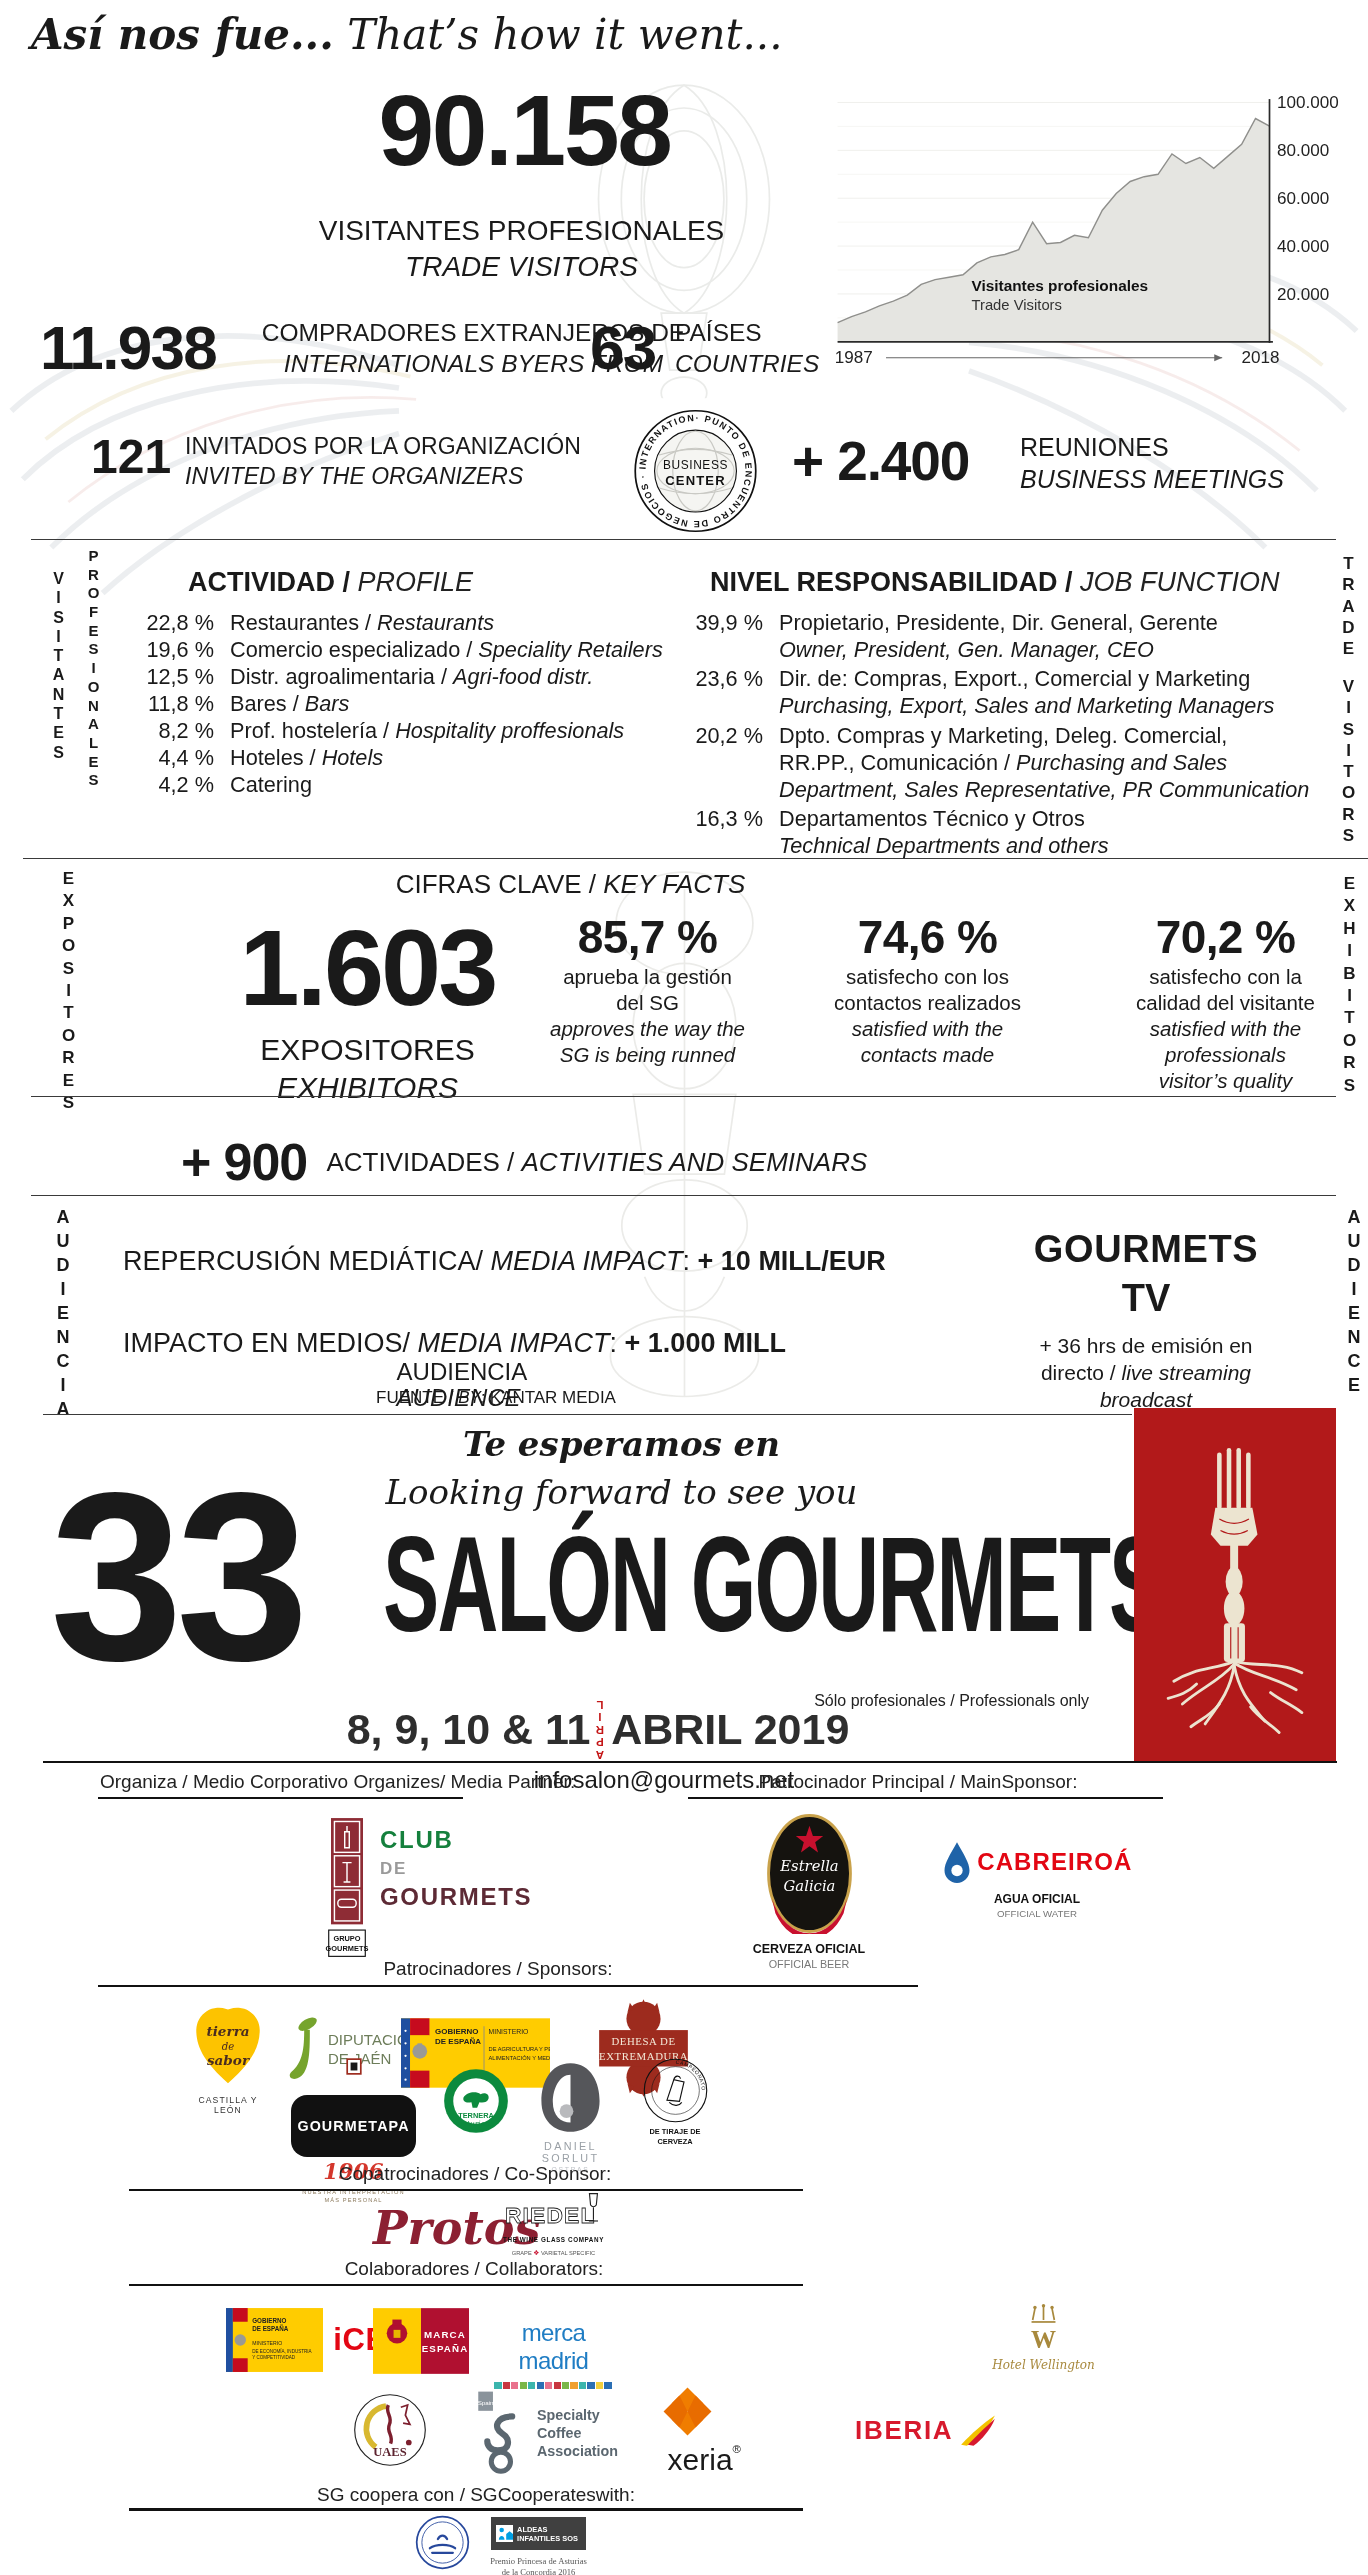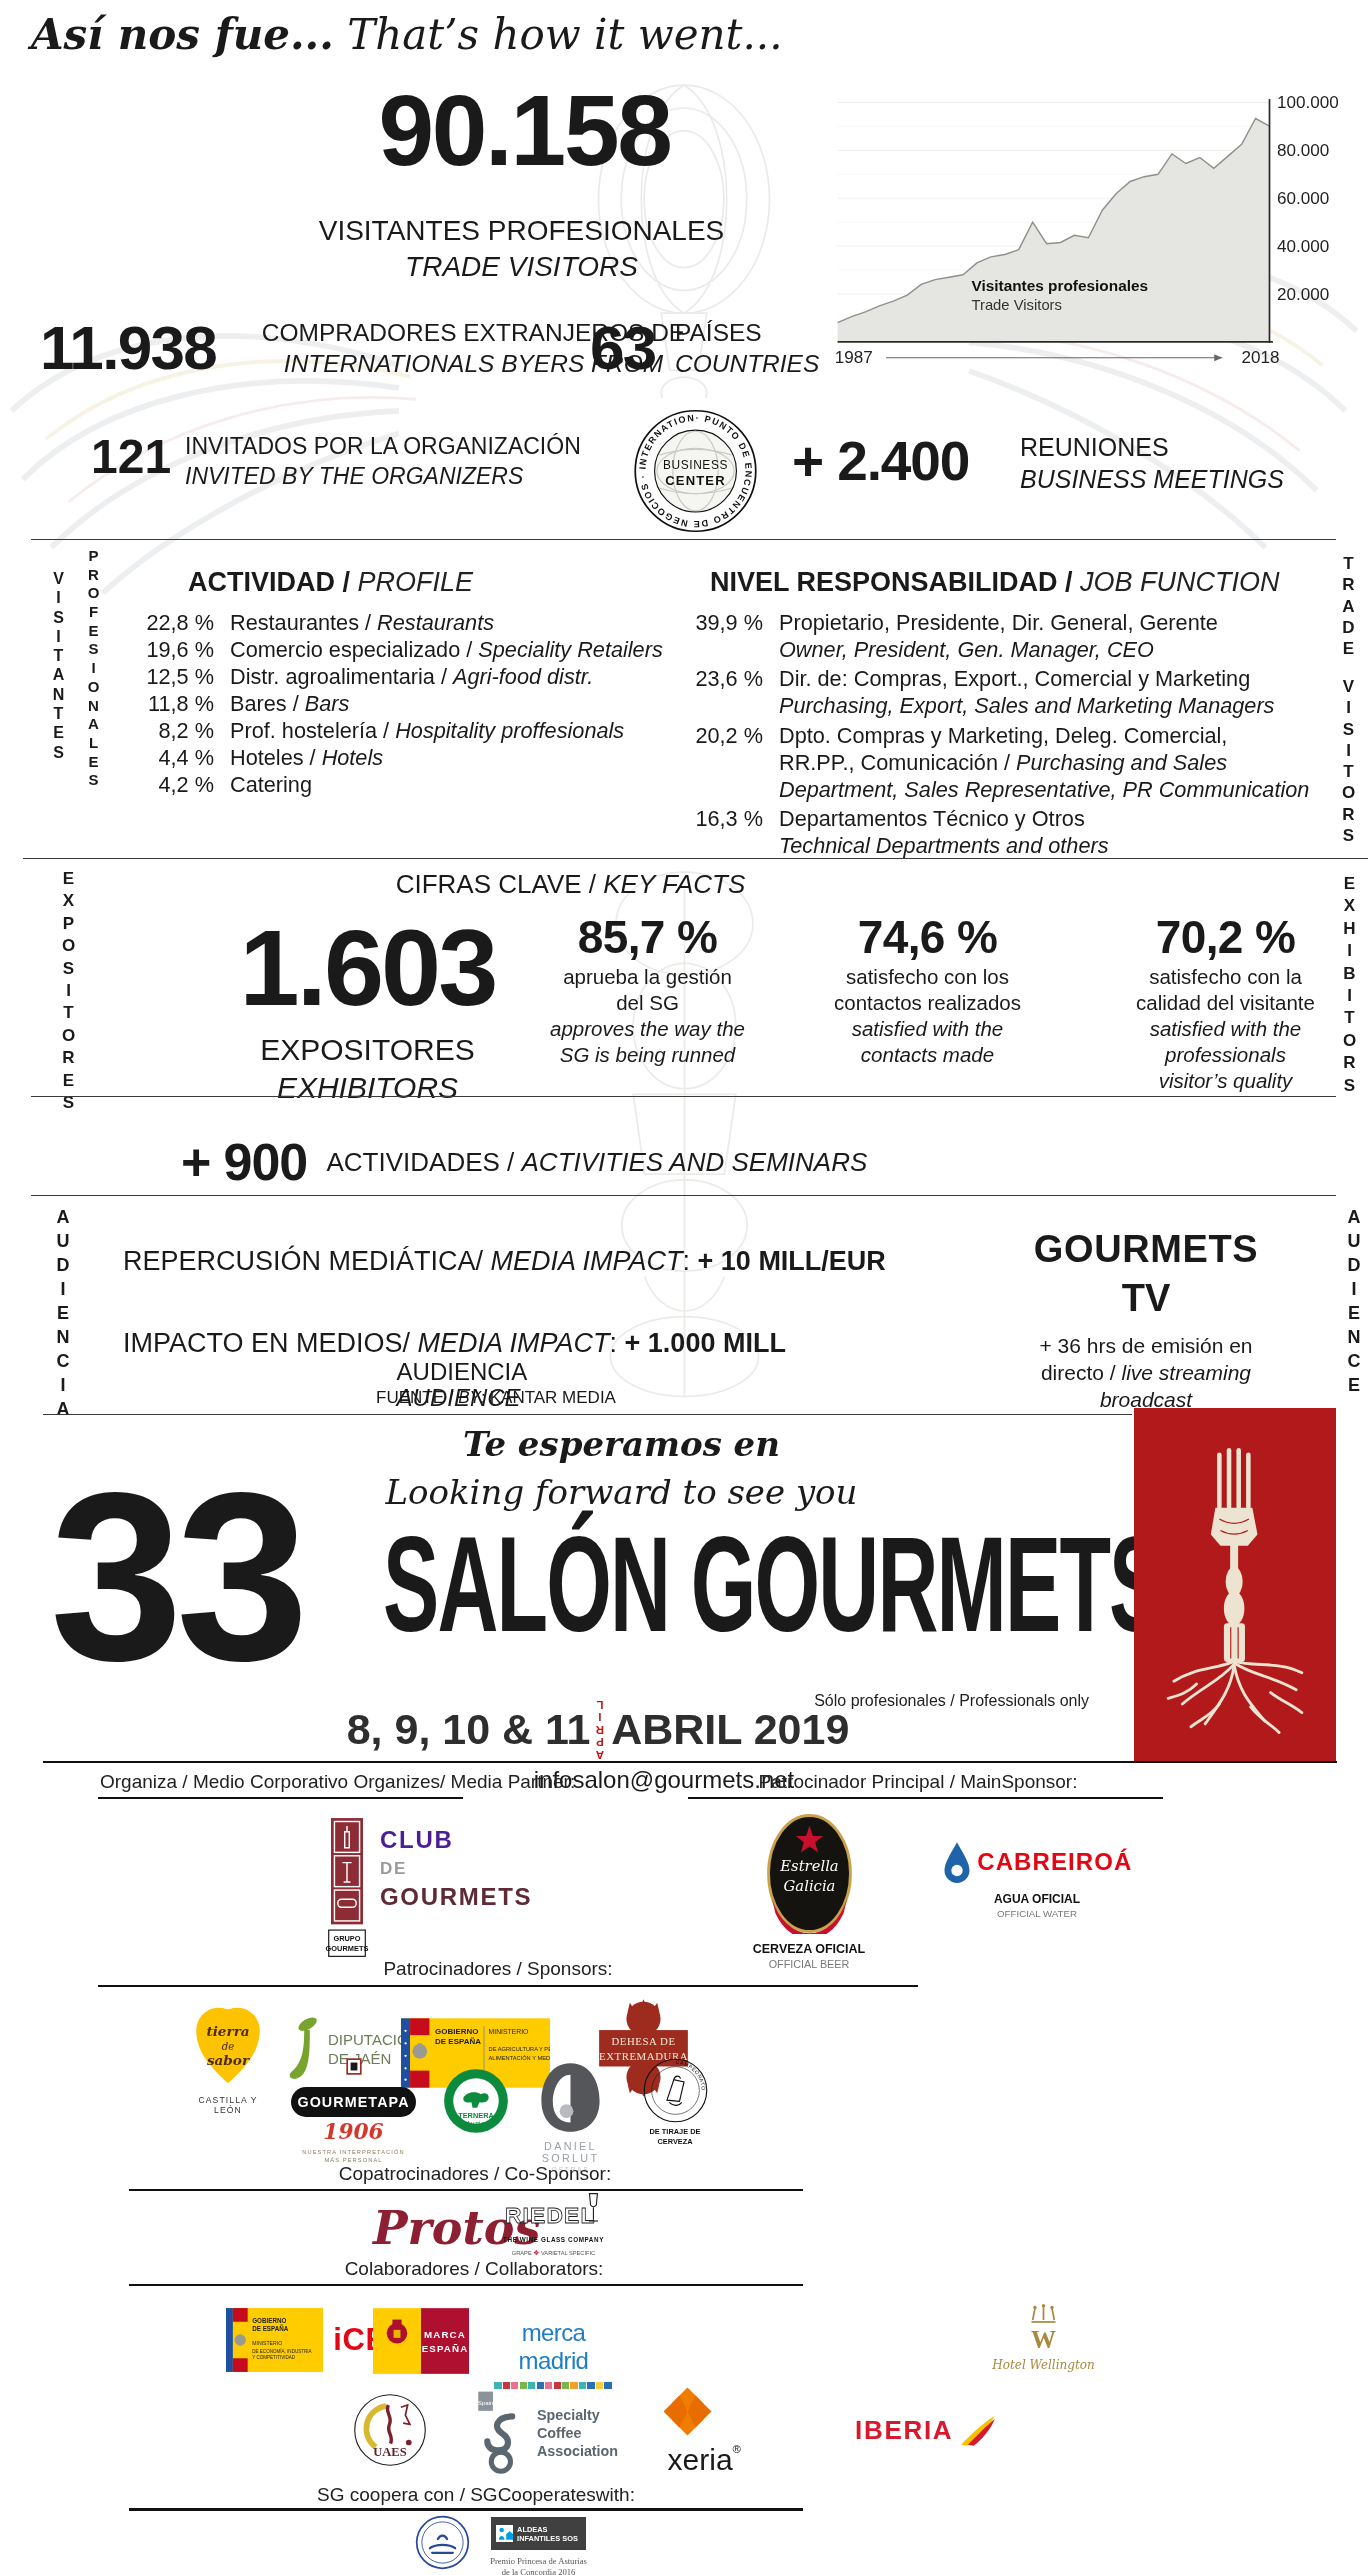--- a/index.html
+++ b/index.html
@@ -368,21 +368,21 @@
         <rect x="20" y="126" width="44" height="54"></rect>
         <path d="M42,14 L42,24 M38,24 L46,24 L46,52 L38,52 Z"></path>
         <path d="M34,78 L50,78 M42,78 L42,112 M36,112 L48,112"></path>
         <rect x="26" y="142" width="32" height="14" rx="6"></rect>
       </g>
       <rect x="10" y="196" width="64" height="46" fill="#fff" stroke="#111" stroke-width="2"></rect>
       <text x="42" y="215" text-anchor="middle" font-size="13" font-weight="bold" fill="#111">GRUPO</text>
       <text x="42" y="233" text-anchor="middle" font-size="13" font-weight="bold" fill="#111">GOURMETS</text>
     </svg>
     <div class="abs" style="left:57px;top:10.3px;line-height:1;">
-      <div class="b" style="font-size:24px;letter-spacing:1.7px;color:#4c1d95;">CLUB</div>
+      <div class="b" style="font-size:24px;letter-spacing:1.7px;color:#15803d;">CLUB</div>
       <div class="b" style="font-size:17px;letter-spacing:1.7px;color:#9a9a9a;margin-top:8px;">DE</div>
       <div class="b" style="font-size:24px;letter-spacing:1.7px;color:#5d2a35;margin-top:8px;">GOURMETS</div>
     </div>
   </div>
 
   <div class="abs ctr" style="left:752px;top:1813px;width:114px;">
     <svg width="91" height="121" viewBox="0 0 160 212" style="display:block;margin:0 auto;">
       <ellipse cx="80" cy="106" rx="72" ry="102" fill="#15130f" stroke="#c9a24b" stroke-width="5"></ellipse>
       <path d="M14,150 A72,102 0 0 0 146,150 L140,176 A72,102 0 0 1 20,176 Z" fill="#c8102e"></path>
       <polygon points="80,22 86,40 104,40 90,51 95,69 80,58 65,69 70,51 56,40 74,40" fill="#c8102e"></polygon>
@@ -474,21 +474,21 @@
       <text x="80" y="82" text-anchor="middle" font-size="19" fill="#f4e9d8" font-family="Liberation Serif, serif" letter-spacing="1">DEHESA DE</text>
       <text x="80" y="108" text-anchor="middle" font-size="19" fill="#f4e9d8" font-family="Liberation Serif, serif" letter-spacing="1">EXTREMADURA</text>
     </svg>
   </div>
 
   <div class="abs ctr" style="left:291px;top:2058px;width:125px;">
     <svg width="16" height="17" viewBox="0 0 28 30">
       <rect x="2" y="2" width="24" height="26" fill="#fff" stroke="#9d2b1e" stroke-width="3"></rect>
       <rect x="8" y="8" width="12" height="14" fill="#1a1a1a"></rect>
     </svg>
-    <div style="background:#111;border-radius:16px;padding:7px 0;margin-top:10px;">
+    <div style="background:#111;border-radius:16px;padding:23px 0;margin-top:18px;">
       <span class="b" style="color:#fff;font-size:14.3px;letter-spacing:1.1px;">GOURMETAPA</span>
     </div>
     <div class="script b" style="color:#d4372c;font-size:21.7px;margin-top:2.3px;">1906</div>
     <div style="font-size:5.7px;letter-spacing:1.1px;color:#8d7b5e;margin-top:4.6px;">NUESTRA INTERPRETACIÓN</div>
     <div style="font-size:5.7px;letter-spacing:1.1px;color:#8d7b5e;margin-top:1.7px;">MÁS PERSONAL</div>
   </div>
 
   <div class="abs" style="left:443px;top:2068px;">
     <svg width="66" height="66" viewBox="0 0 116 116">
       <circle cx="58" cy="58" r="56" fill="#0c8a3e"></circle>

